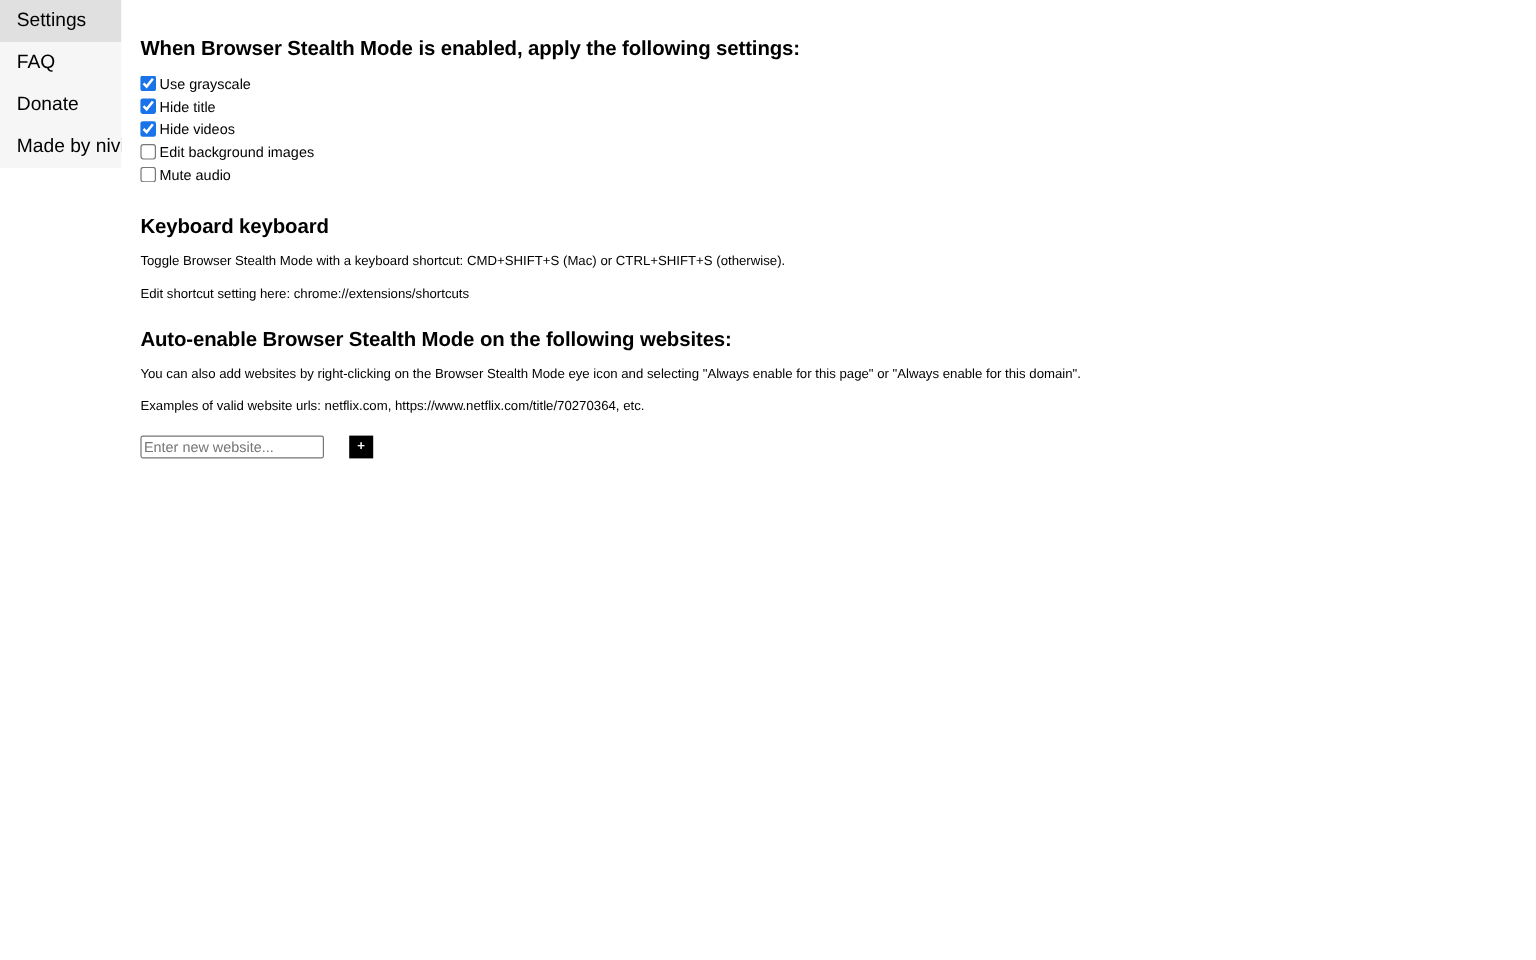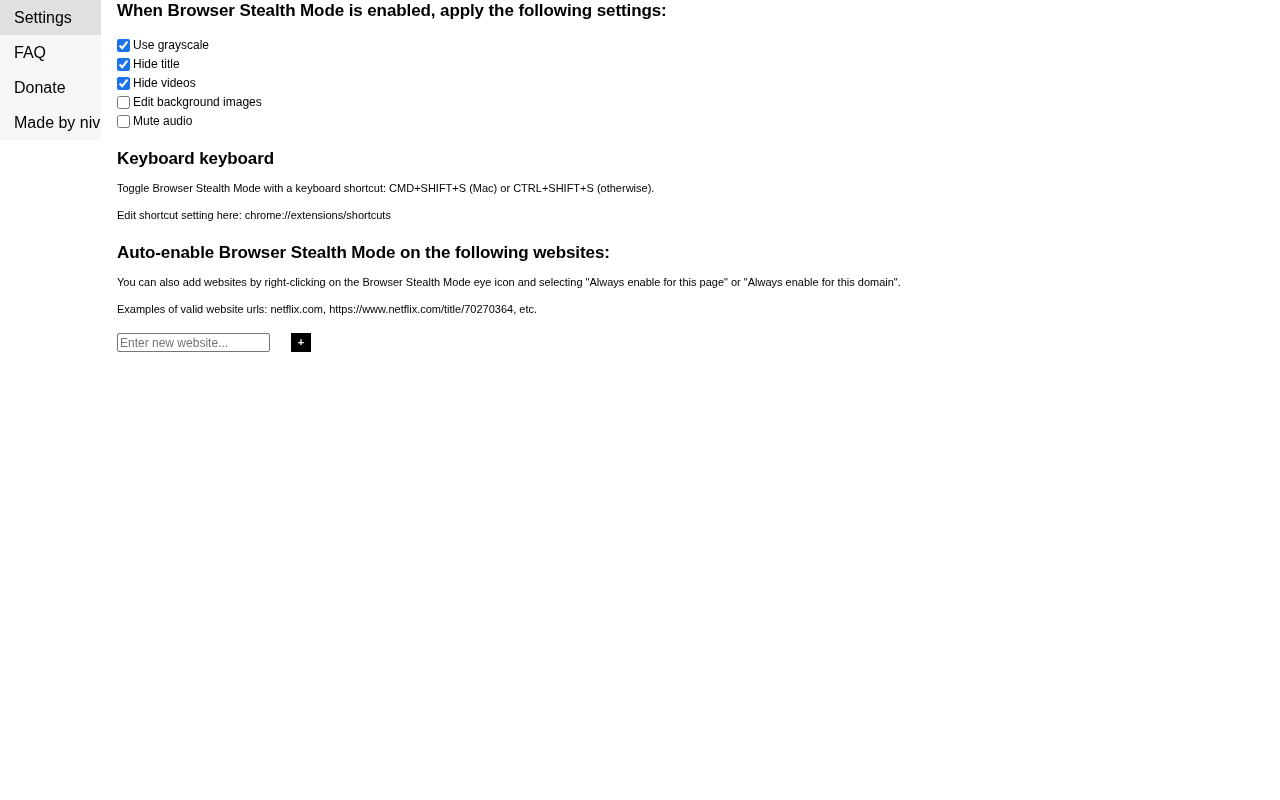--- a/index.html
+++ b/index.html
@@ -44,20 +44,21 @@
   .nav-item.active {
     background: #e0e0e0;
   }
 
   
   #main {
     position: absolute;
     left: 117px;
     top: 0;
     right: 0;
+    padding-top: 30px;
   }
   h1.section-title {
     font-size: 17px;
     font-weight: bold;
     margin: 0 0 12px 0;
     padding: 0;
     line-height: 21px;
     letter-spacing: -0.1px;
   }
   h2.section-title {
@@ -76,21 +77,21 @@
   }
 
   
   #checkbox-list {
     margin: 0 0 0 0;
     padding: 0;
     list-style: none;
   }
   .check-row {
     display: flex;
-    align-items: flex-end;
+    align-items: flex-start;
     height: 19px;
     margin: 0;
     padding: 0;
   }
   .check-row input[type="checkbox"] {
     margin: 0 3px 0 0;
     padding: 0;
     width: 13px;
     height: 13px;
     accent-color: #1a73e8;

